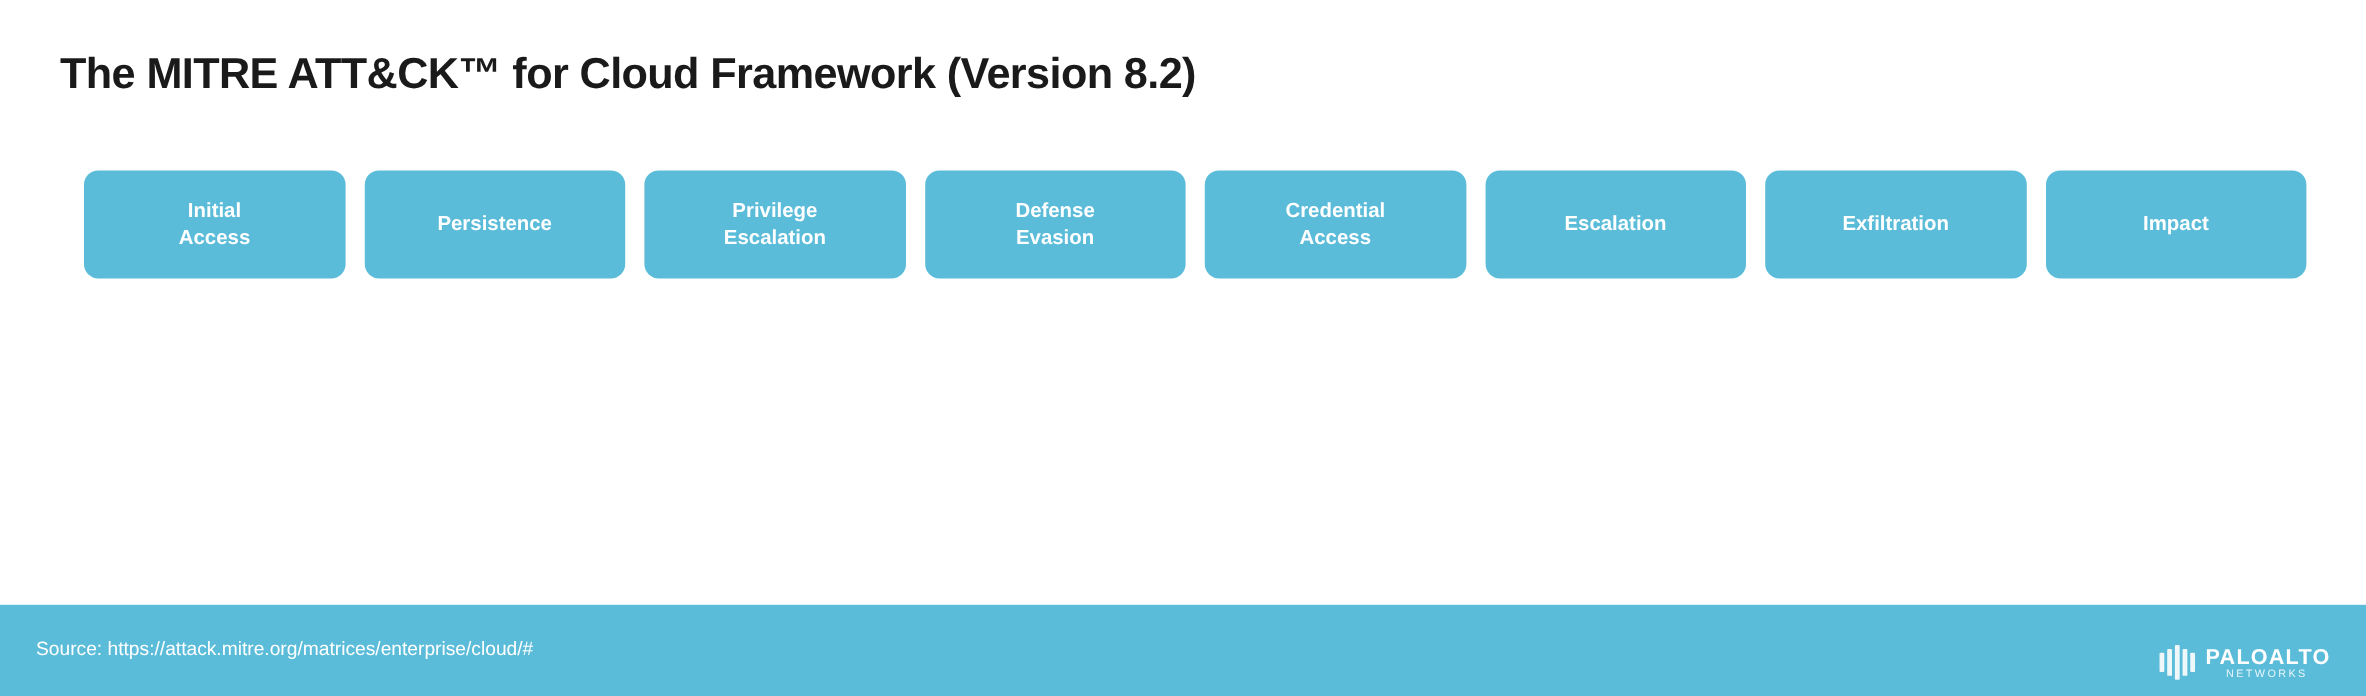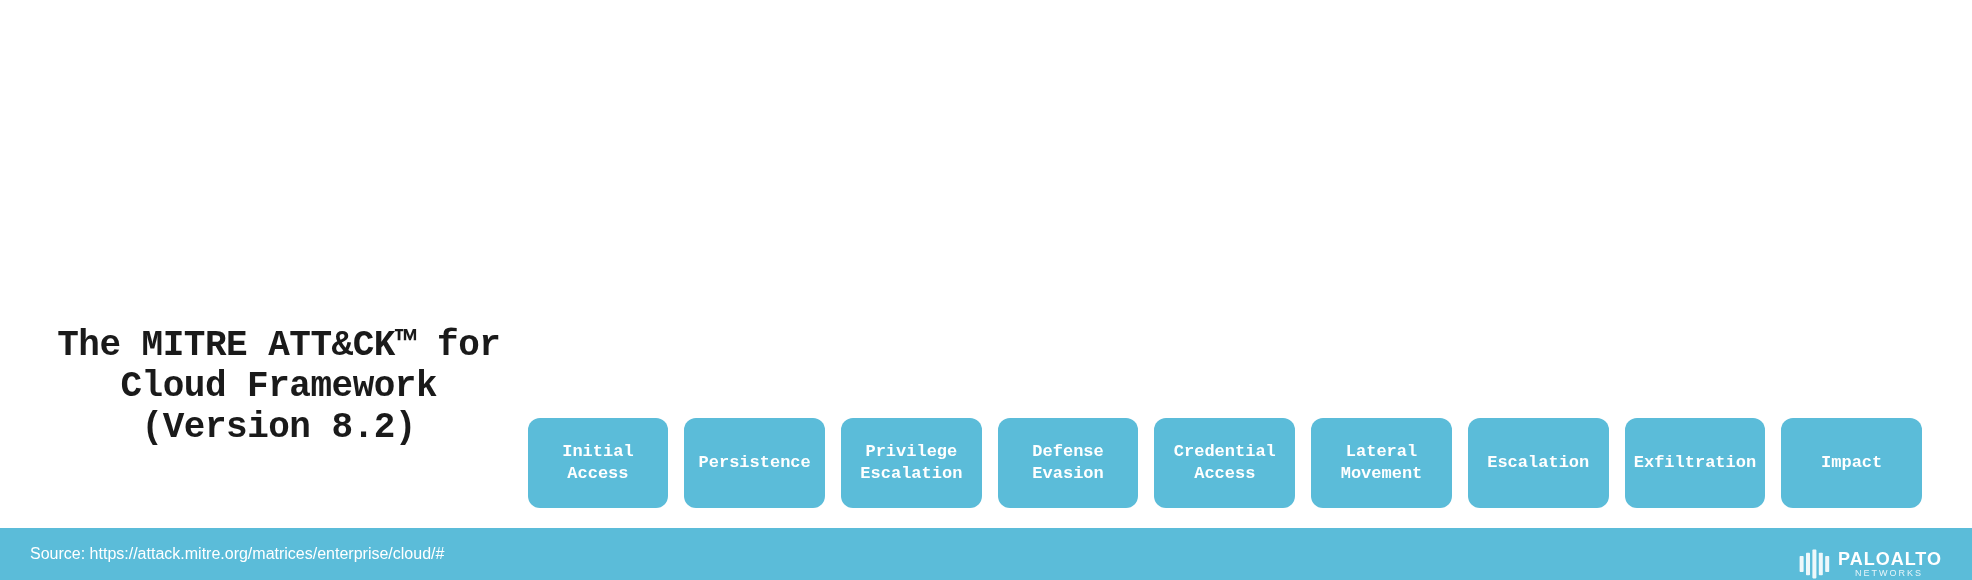--- a/index.html
+++ b/index.html
@@ -14,24 +14,23 @@
       background: #ffffff;
       font-family: 'Arial', sans-serif;
       display: flex;
       flex-direction: column;
       overflow: hidden;
     }
 
     .main-content {
       flex: 1;
       display: flex;
-      flex-direction: row;
-      align-items: flex-end;
+      flex-direction: column;
+      align-items: flex-start;
       padding: 40px 50px 20px;
-      font-family: Liberation Mono, monospace;
     }
 
     .page-title {
       font-size: 36px;
       font-weight: 800;
       color: #1a1a1a;
       text-align: center;
       margin-bottom: 60px;
       letter-spacing: -0.5px;
     }
@@ -59,21 +58,21 @@
       padding: 20px 12px;
       min-width: 140px;
       height: 90px;
       cursor: pointer;
       line-height: 1.3;
       flex: 1;
     }
 
     .footer {
       background: #5bbcd9;
-      height: 52px;
+      height: 76px;
       display: flex;
       align-items: center;
       justify-content: space-between;
       padding: 0 30px;
       width: 100%;
     }
 
     .footer-source {
       color: #ffffff;
       font-size: 16px;
@@ -122,21 +121,20 @@
 <div class="main-content">
   <h1 class="page-title">The MITRE ATT&amp;CK™ for Cloud Framework (Version 8.2)</h1>
 
   <div class="framework-container">
 
   <div class="tactic-card">Initial<br>Access</div>
       <div class="tactic-card">Persistence</div>
       <div class="tactic-card">Privilege<br>Escalation</div>
       <div class="tactic-card">Defense<br>Evasion</div>
       <div class="tactic-card">Credential<br>Access</div>
-      <div class="tactic-card">Lateral<br>Movement</div>
       <div class="tactic-card">Escalation</div>
       <div class="tactic-card">Exfiltration</div>
       <div class="tactic-card">Impact</div>
     </div>
 </div>
 
 <div class="footer">
   <span class="footer-source">Source: https://attack.mitre.org/matrices/enterprise/cloud/#</span>
   <div class="footer-logo">
     <svg class="logo-icon" viewBox="0 0 40 40" xmlns="http://www.w3.org/2000/svg">

